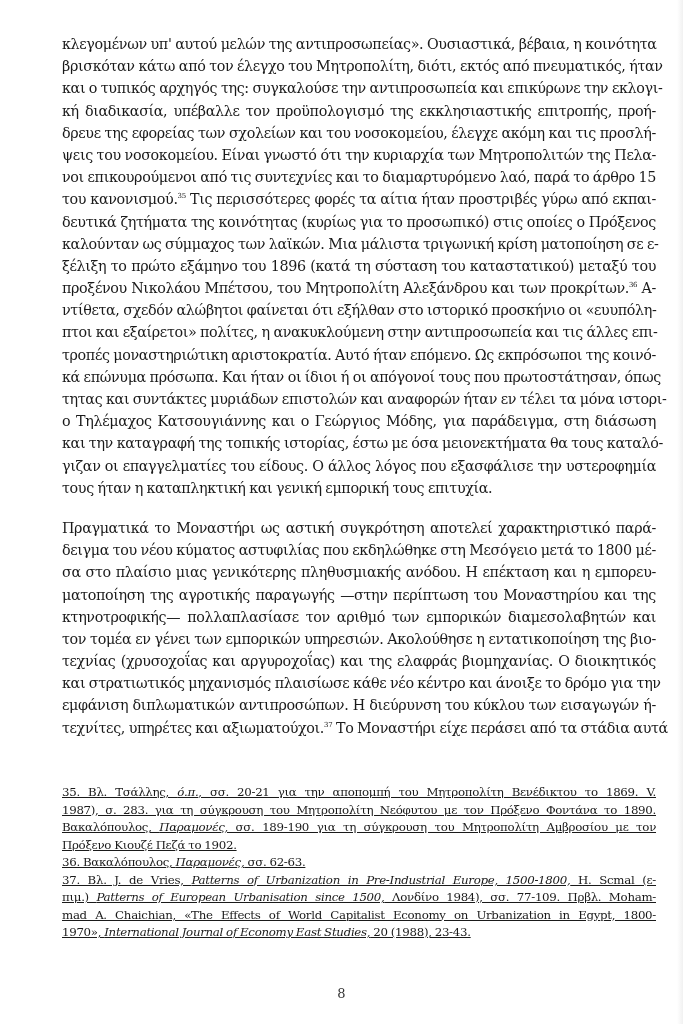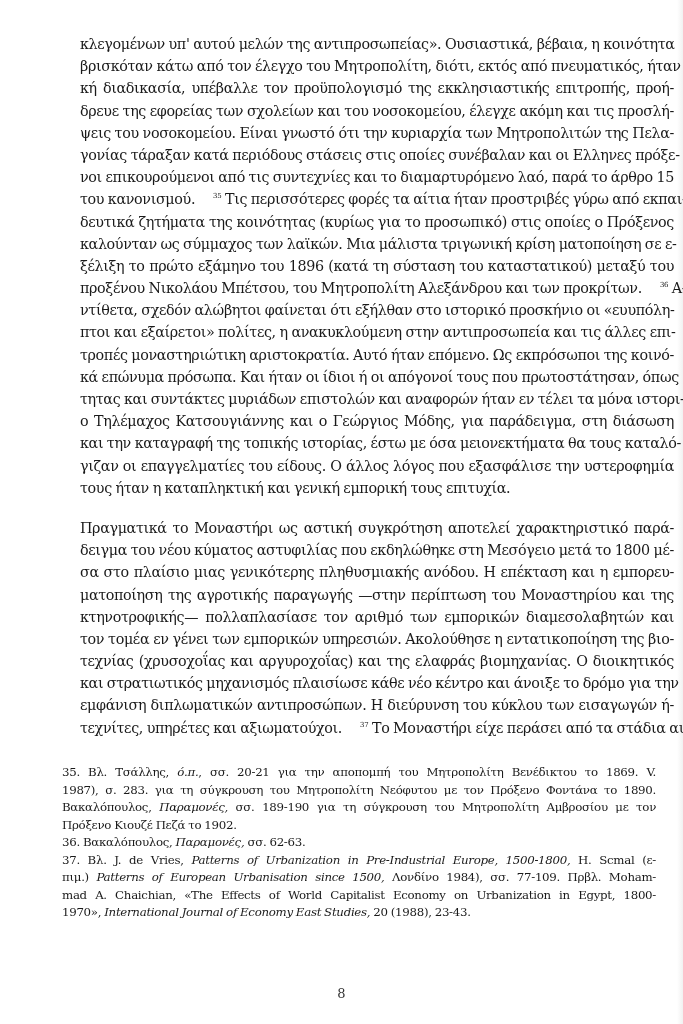--- a/index.html
+++ b/index.html
@@ -5,32 +5,32 @@
   html, body { margin: 0; padding: 0; }
   body {
     width: 683px; height: 1024px; background: #ffffff; position: relative; overflow: hidden;
     font-family: "DejaVu Serif", "Liberation Serif", serif; color: #1a1a1a;
   }
   .page-edge {
     position: absolute; top: 0; right: 0; width: 6px; height: 1024px;
     background: linear-gradient(to right, #ffffff, #f1f1f1);
   }
   .body-text {
-    position: absolute; left: 80px; top: 33px; width: 594px;
+    position: absolute; left: 62px; top: 33px; width: 594px;
   }
   .line {
     display: block; height: 22.2px; line-height: 22.2px;
     font-size: 14.3px; white-space: nowrap; text-align: justify; text-align-last: justify;
     letter-spacing: -0.35px; word-spacing: -0.5px;
   }
   .line.last { text-align-last: left; }
   .para-gap { height: 18px; }
-  sup { font-size: 7px; line-height: 0; vertical-align: 6px; margin-left: 18px; }
+  sup { font-size: 7px; line-height: 0; vertical-align: 6px; }
   .footnotes {
-    position: absolute; left: 62px; top: 764px; width: 594px;
+    position: absolute; left: 62px; top: 784px; width: 594px; text-decoration: underline;
   }
   .fline {
     display: block; height: 17.5px; line-height: 17.5px;
     font-size: 11.8px; white-space: nowrap; text-align: justify; text-align-last: justify;
     letter-spacing: -0.3px; word-spacing: -0.4px;
   }
   .fline.last { text-align-last: left; }
   .fline i { font-style: italic; }
   .page-number {
     position: absolute; left: 0; width: 683px; top: 986px; text-align: center;
@@ -39,24 +39,24 @@
 </style>
 </head>
 <body>
 
 <div class="page-edge"></div>
 
 <div class="body-text">
   <div id="para-0">
       <span class="line">κλεγομένων υπ' αυτού μελών της αντιπροσωπείας». Ουσιαστικά, βέβαια, η κοινότητα</span>
       <span class="line">βρισκόταν κάτω από τον έλεγχο του Μητροπολίτη, διότι, εκτός από πνευματικός, ήταν</span>
+      <span class="line">και ο τυπικός αρχηγός της: συγκαλούσε την αντιπροσωπεία και επικύρωνε την εκλογι-</span>
       <span class="line">κή διαδικασία, υπέβαλλε τον προϋπολογισμό της εκκλησιαστικής επιτροπής, προή-</span>
       <span class="line">δρευε της εφορείας των σχολείων και του νοσοκομείου, έλεγχε ακόμη και τις προσλή-</span>
       <span class="line">ψεις του νοσοκομείου. Είναι γνωστό ότι την κυριαρχία των Μητροπολιτών της Πελα-</span>
-      <span class="line">γονίας τάραξαν κατά περιόδους στάσεις στις οποίες συνέβαλαν και οι Ελληνες πρόξε-</span>
       <span class="line">νοι επικουρούμενοι από τις συντεχνίες και το διαμαρτυρόμενο λαό, παρά το άρθρο 15</span>
       <span class="line">του κανονισμού.<sup>35</sup> Τις περισσότερες φορές τα αίτια ήταν προστριβές γύρω από εκπαι-</span>
       <span class="line">δευτικά ζητήματα της κοινότητας (κυρίως για το προσωπικό) στις οποίες ο Πρόξενος</span>
       <span class="line">καλούνταν ως σύμμαχος των λαϊκών. Μια μάλιστα τριγωνική κρίση ματοποίηση σε ε-</span>
       <span class="line">ξέλιξη το πρώτο εξάμηνο του 1896 (κατά τη σύσταση του καταστατικού) μεταξύ του</span>
       <span class="line">προξένου Νικολάου Μπέτσου, του Μητροπολίτη Αλεξάνδρου και των προκρίτων.<sup>36</sup> Α-</span>
       <span class="line">ντίθετα, σχεδόν αλώβητοι φαίνεται ότι εξήλθαν στο ιστορικό προσκήνιο οι «ευυπόλη-</span>
       <span class="line">πτοι και εξαίρετοι» πολίτες, η ανακυκλούμενη στην αντιπροσωπεία και τις άλλες επι-</span>
       <span class="line">τροπές μοναστηριώτικη αριστοκρατία. Αυτό ήταν επόμενο. Ως εκπρόσωποι της κοινό-</span>
       <span class="line">κά επώνυμα πρόσωπα. Και ήταν οι ίδιοι ή οι απόγονοί τους που πρωτοστάτησαν, όπως</span>

